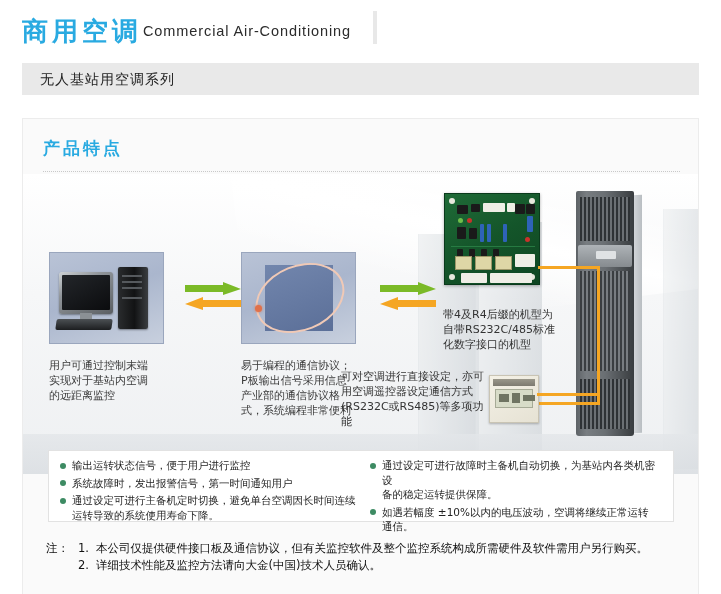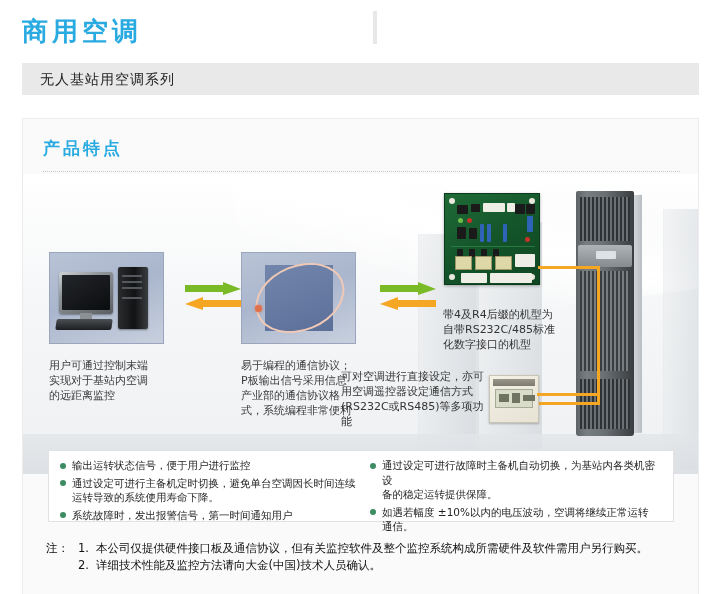--- a/index.html
+++ b/index.html
@@ -282,20 +282,21 @@
   .notes-label{position:absolute;left:0;top:0;}
   .notes-list{margin-left:32px;}
   .note-item{position:relative;white-space:nowrap;}
   .note-num{display:inline-block;width:18px;}
 </style>
 </head>
 <body>
 
 <div class="page-header">
   <div class="brand-cn">商用空调</div>
+  <div class="brand-en">Commercial Air-Conditioning</div>
   <div class="header-divider"></div>
 </div>
 
 <div class="series-bar">
   <div class="series-bar-label">无人基站用空调系列</div>
 </div>
 
 <div class="feature-panel">
 
   <div class="panel-title">产品特点</div>
@@ -417,23 +418,23 @@
 
   <div class="img-caption" style="left:318px;top:250px;width:146px;">可对空调进行直接设定，亦可
 用空调遥控器设定通信方式
 (RS232C或RS485)等多项功能</div>
 
 </div>
 
 <div class="bullet-box">
   <div class="bullet-col left">
     <div class="bullet">输出运转状态信号，便于用户进行监控</div>
+    <div class="bullet">系统故障时，发出报警信号，第一时间通知用户</div>
     <div class="bullet">通过设定可进行主备机定时切换，避免单台空调因长时间连续
 运转导致的系统使用寿命下降。</div>
-    <div class="bullet">系统故障时，发出报警信号，第一时间通知用户</div>
   </div>
   <div class="bullet-col right">
     <div class="bullet">通过设定可进行故障时主备机自动切换，为基站内各类机密设
 备的稳定运转提供保障。</div>
     <div class="bullet">如遇若幅度 ±10%以内的电压波动，空调将继续正常运转通信。</div>
   </div>
 </div>
 
 <div class="notes">
   <span class="notes-label">注：</span>

